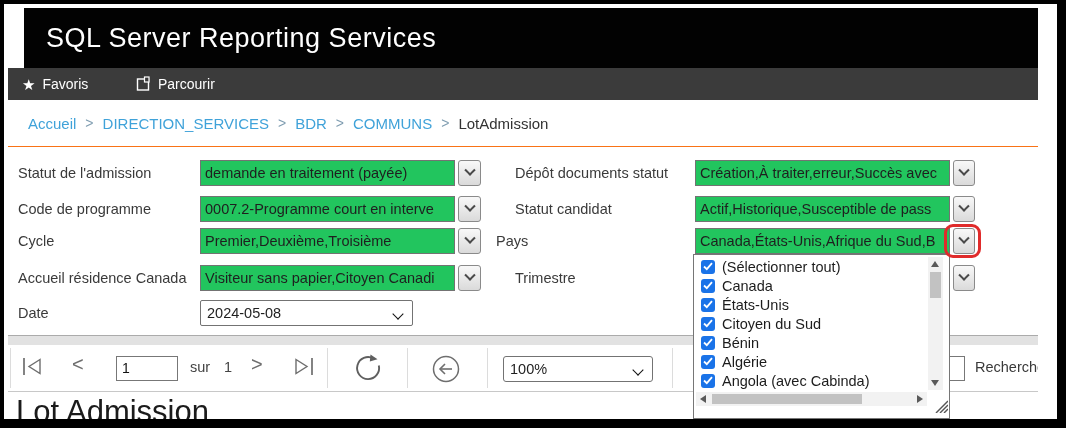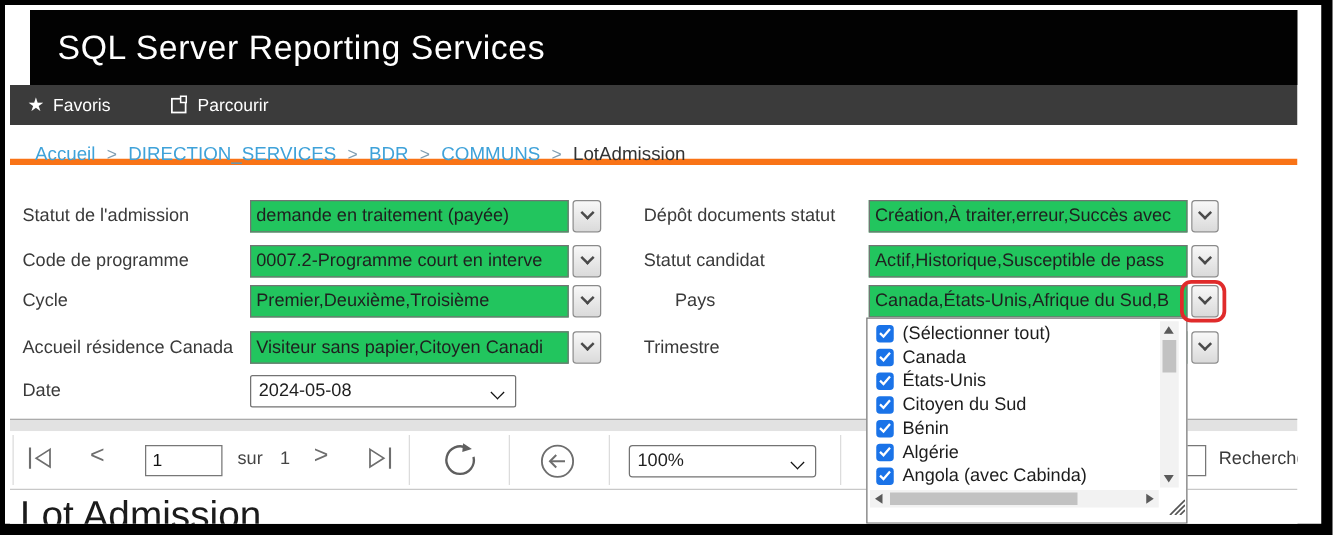--- a/index.html
+++ b/index.html
@@ -10,21 +10,21 @@
   #content{position:absolute;left:4px;top:4px;width:1030px;height:411px;overflow:hidden;background:#fff;}
 
   
   .hdr{position:absolute;left:0;top:0;width:1030px;height:60px;background:#020202;margin-left:16px;}
   .hdr-title{position:absolute;left:22px;top:0;height:60px;line-height:60px;color:#fff;font-size:27px;font-weight:300;letter-spacing:.5px;white-space:nowrap;}
   
   .mbar{position:absolute;left:0;top:60px;width:1030px;height:32px;background:#3b3b3b;color:#fff;font-size:14px;}
   .mitem{position:absolute;top:0;height:32px;display:flex;align-items:center;gap:7px;color:#fff;cursor:default;}
   .star{font-size:15px;line-height:1;}
   
-  .crumbs{position:absolute;left:0;top:92px;width:1030px;height:32px;border-bottom:5px solid #f97316;font-size:15px;background:#fff;text-align:center;}
+  .crumbs{position:absolute;left:0;top:92px;width:1030px;height:47px;border-bottom:1px solid #f97316;font-size:15px;background:#fff;text-align:center;}
   .crumbs-inner{position:absolute;left:20px;top:0;height:46px;display:flex;align-items:center;gap:9px;white-space:nowrap;}
   .clink{color:#3fa2d9;}
   .csep{color:#7f9db1;font-size:14px;}
   .ccur{color:#333;}
 
   
   .plabel{position:absolute;font-size:14.5px;color:#3a3a3a;line-height:26px;white-space:nowrap;}
   .pinput{position:absolute;height:26px;border:1px solid #737373;background:#22c55e;font-size:14.5px;color:#1f1f1f;line-height:24px;padding:0 4px;white-space:nowrap;overflow:hidden;}
   .pbtn{position:absolute;width:23px;height:26px;border:1px solid #8a8a8a;border-radius:3px;background:linear-gradient(#f8f8f8,#dadada);display:flex;align-items:center;justify-content:center;cursor:pointer;}
   .chev{width:8px;height:8px;border-right:2px solid #4a4a4a;border-bottom:2px solid #4a4a4a;transform:rotate(45deg) translate(-2px,-2px);}
@@ -137,21 +137,21 @@
     <div class="pbtn" style="left:945px;top:152px;width:22px">
           <span class="chev"></span>
         </div>
 
     <div class="plabel" style="left:507px;top:188px">Statut candidat</div>
     <div class="pinput" style="left:687px;top:188px;width:255px">Actif,Historique,Susceptible de pass</div>
     <div class="pbtn" style="left:945px;top:188px;width:22px">
           <span class="chev"></span>
         </div>
 
-    <div class="plabel" style="left:532px;top:220px">Pays</div>
+    <div class="plabel" style="left:488px;top:220px">Pays</div>
     <div class="pinput" style="left:687px;top:220px;width:255px">Canada,États-Unis,Afrique du Sud,B</div>
     <div class="pbtn" style="left:945px;top:220px;width:22px">
           <span class="chev"></span>
         </div>
 
     <div class="plabel" style="left:507px;top:257px">Trimestre</div>
     <div class="pinput" style="left:687px;top:257px;width:255px"></div>
     <div class="pbtn" style="left:945px;top:257px;width:22px">
           <span class="chev"></span>
         </div>

